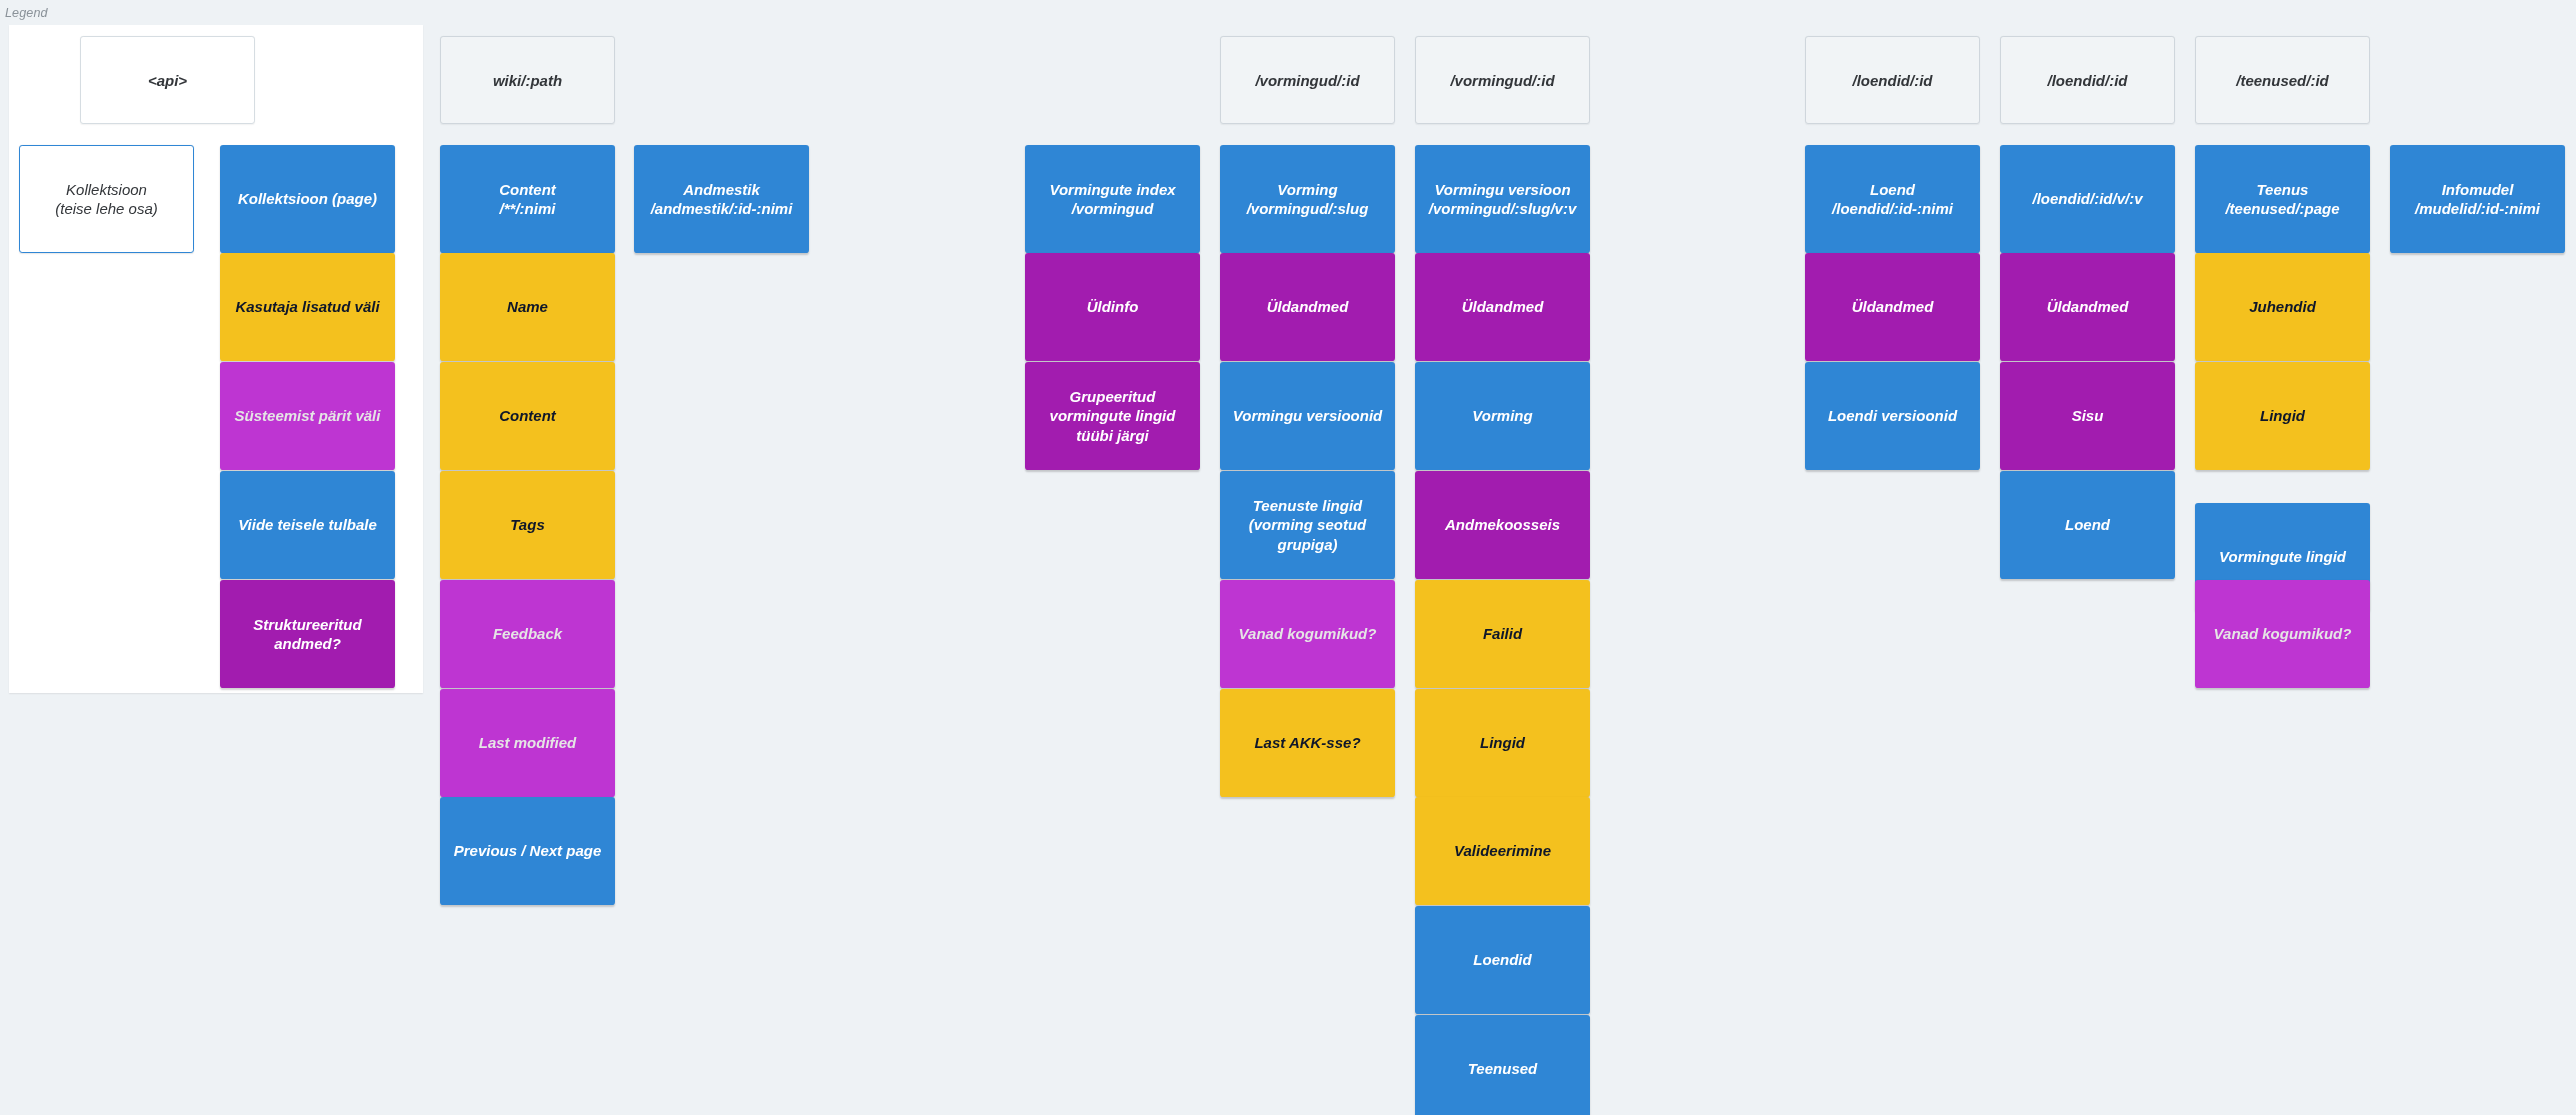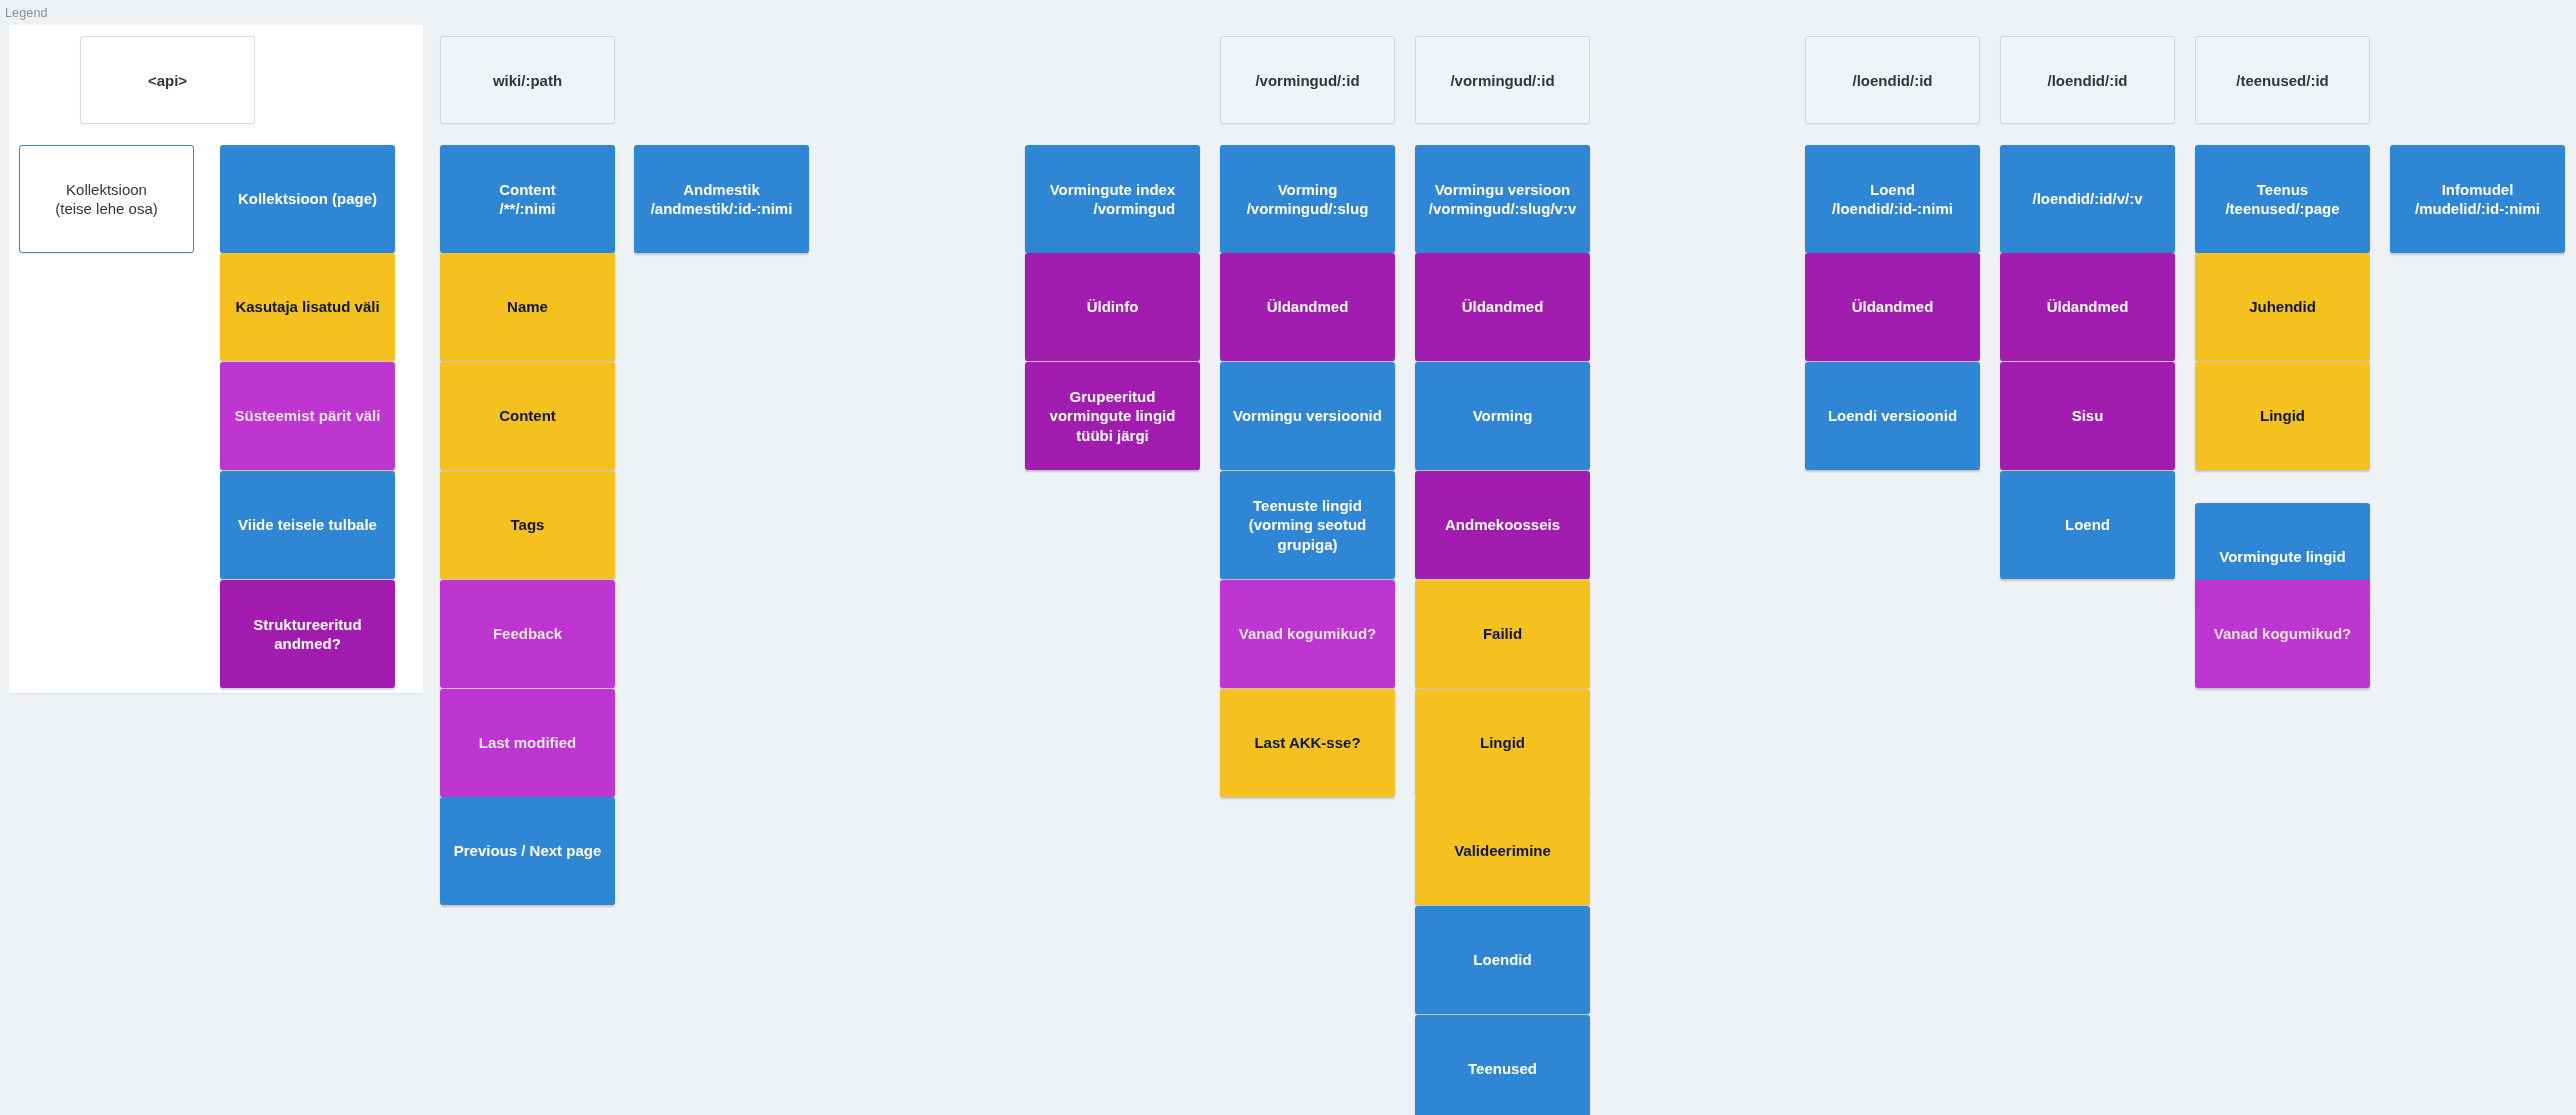--- a/index.html
+++ b/index.html
@@ -10,20 +10,21 @@
     background: #eef2f5;
     font-family: "Liberation Sans", sans-serif;
     overflow: hidden;
   }
 
   #board {
     position: relative;
     width: 2576px;
     height: 1115px;
     background: #eef2f5;
+    font-style: italic;
   }
 
   
   .legend-title {
     position: absolute;
     left: 5px;
     top: 5.7px;
     font-size: 12.6px;
     color: #8a9299;
     font-family: "Liberation Sans", sans-serif;
@@ -115,21 +116,21 @@
       <div class="card h-std c-blue" style="left: 440px; top: 145px;">Content
 /**/:nimi</div>
       <div class="card h-std c-yellow" style="left: 440px; top: 253px;">Name</div>
       <div class="card h-std c-yellow" style="left: 440px; top: 362px;">Content</div>
       <div class="card h-std c-yellow" style="left: 440px; top: 471px;">Tags</div>
       <div class="card h-std c-magenta" style="left: 440px; top: 580px;">Feedback</div>
       <div class="card h-std c-magenta" style="left: 440px; top: 689px;">Last modified</div>
       <div class="card h-std c-blue" style="left: 440px; top: 797px;">Previous / Next page</div>
       <div class="card h-std c-blue" style="left: 634px; top: 145px;">Andmestik
 /andmestik/:id-:nimi</div>
-      <div class="card h-std c-blue" style="left: 1025px; top: 145px; text-align: right;">Vormingute index
+      <div class="card h-std c-blue" style="left: 1025px; top: 145px;">Vormingute index
 /vormingud</div>
       <div class="card h-std c-orange" style="left: 1025px; top: 253px;">Üldinfo</div>
       <div class="card h-std c-orange" style="left: 1025px; top: 362px;">Grupeeritud vormingute lingid tüübi järgi</div>
       <div class="chip" style="left: 1220px; top: 36px;">/vormingud/:id</div>
       <div class="card h-std c-blue" style="left: 1220px; top: 145px;">Vorming
 /vormingud/:slug</div>
       <div class="card h-std c-orange" style="left: 1220px; top: 253px;">Üldandmed</div>
       <div class="card h-std c-blue" style="left: 1220px; top: 362px;">Vormingu versioonid</div>
       <div class="card h-std c-blue" style="left: 1220px; top: 471px;">Teenuste lingid (vorming seotud grupiga)</div>
       <div class="card h-std c-magenta" style="left: 1220px; top: 580px;">Vanad kogumikud?</div>

